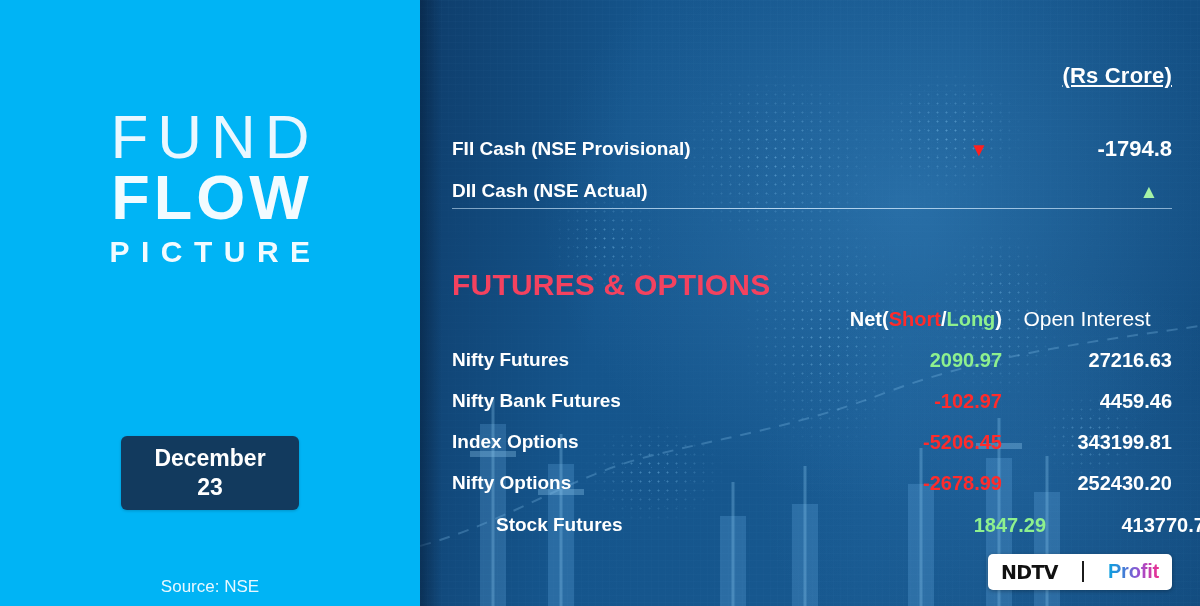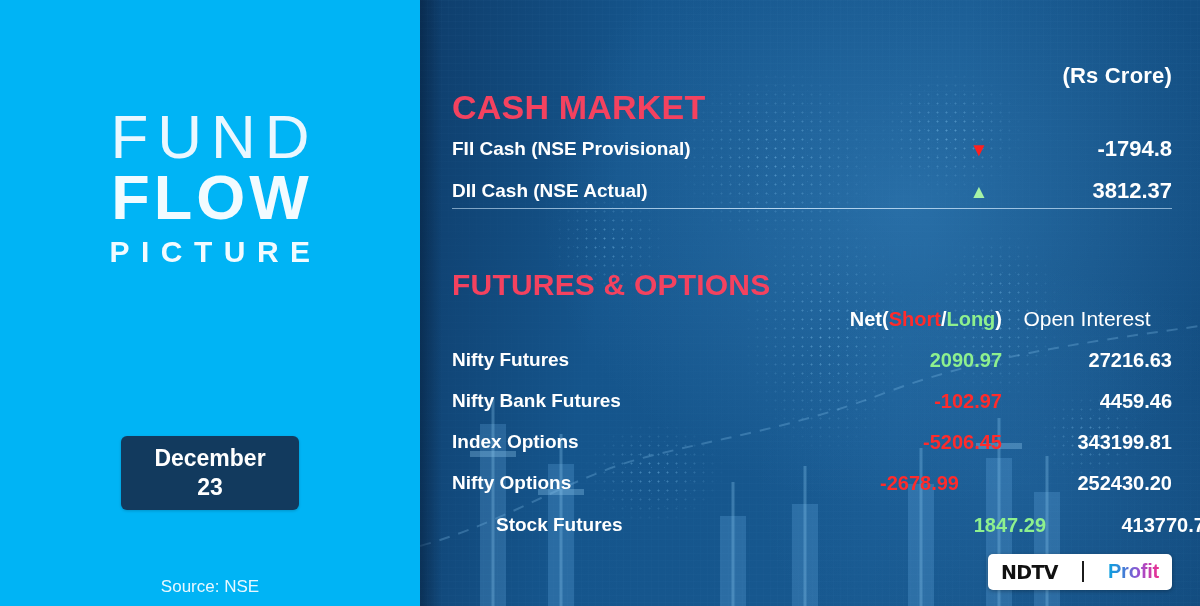--- a/index.html
+++ b/index.html
@@ -92,21 +92,21 @@
     -webkit-mask-image:linear-gradient(180deg, rgba(0,0,0,0.9) 0%, rgba(0,0,0,0.25) 45%, rgba(0,0,0,0.75) 100%);
     mask-image:linear-gradient(180deg, rgba(0,0,0,0.9) 0%, rgba(0,0,0,0.25) 45%, rgba(0,0,0,0.75) 100%);
   }
   .deco-chart{ position:absolute; left:0; bottom:0; width:780px; height:300px; opacity:0.85; }
 
   
   .content{ position:absolute; inset:0; }
 
   .unit-label{
     position:absolute; right:28px; top:63px;
-    color:#ffffff; font-size:22px; font-weight:700; letter-spacing:0.2px;
+    color:#ffffff; font-size:22px; font-weight:700; letter-spacing:0.2px;text-decoration:underline;
   }
   .sec-title{
     position:absolute; left:32px;
     color:#f4425f; font-weight:800; font-size:34px; letter-spacing:0.2px;
   }
   .sec-title.cash{ top:88px; }
   .sec-title.fno{ top:268px; font-size:30px; }
 
   .cash-row{
     position:absolute; left:32px; width:720px; height:30px;
@@ -223,32 +223,30 @@
         <line x1="556" y1="140" x2="602" y2="140"></line>
       </g>
     </svg>
 
     <div class="edge-shade"></div>
 
     <div class="content">
 
       <div class="unit-label">(Rs Crore)</div>
 
-      <div class="sec-title cash">CASH MARKET</div>
 
       <div class="cash-row" style="top:134px;">
         <div class="lbl">FII Cash (NSE Provisional)</div>
         <div class="arrow tri-down">▼</div>
         <div class="val">-1794.8</div>
       </div>
 
       <div class="cash-row" style="top:176px;">
         <div class="lbl">DII Cash (NSE Actual)</div>
         <div class="arrow tri-up">▲</div>
-        <div class="val">3812.37</div>
       </div>
 
       <div class="divider"></div>
 
       <div class="sec-title fno">FUTURES &amp; OPTIONS</div>
 
       <div class="col-head">
         <div class="spacer"></div>
         <div class="c-net"><span>Net(</span><span class="s-short">Short</span><span>/</span><span class="s-long">Long</span><span>)</span></div>
         <div class="c-oi">Open Interest</div>
@@ -265,21 +263,21 @@
         <div class="net neg">-102.97</div>
         <div class="oi">4459.46</div>
       </div>
 
       <div class="fno-row" style="top:428px;">
         <div class="lbl">Index Options</div>
         <div class="net neg">-5206.45</div>
         <div class="oi">343199.81</div>
       </div>
 
-      <div class="fno-row" style="top:469px;gap:43px;">
+      <div class="fno-row" style="top:469px;">
         <div class="lbl">Nifty Options</div>
         <div class="net neg">-2678.99</div>
         <div class="oi">252430.20</div>
       </div>
 
       <div class="fno-row" style="top:511px;margin-left:44px;">
         <div class="lbl">Stock Futures</div>
         <div class="net pos">1847.29</div>
         <div class="oi">413770.79</div>
       </div>

